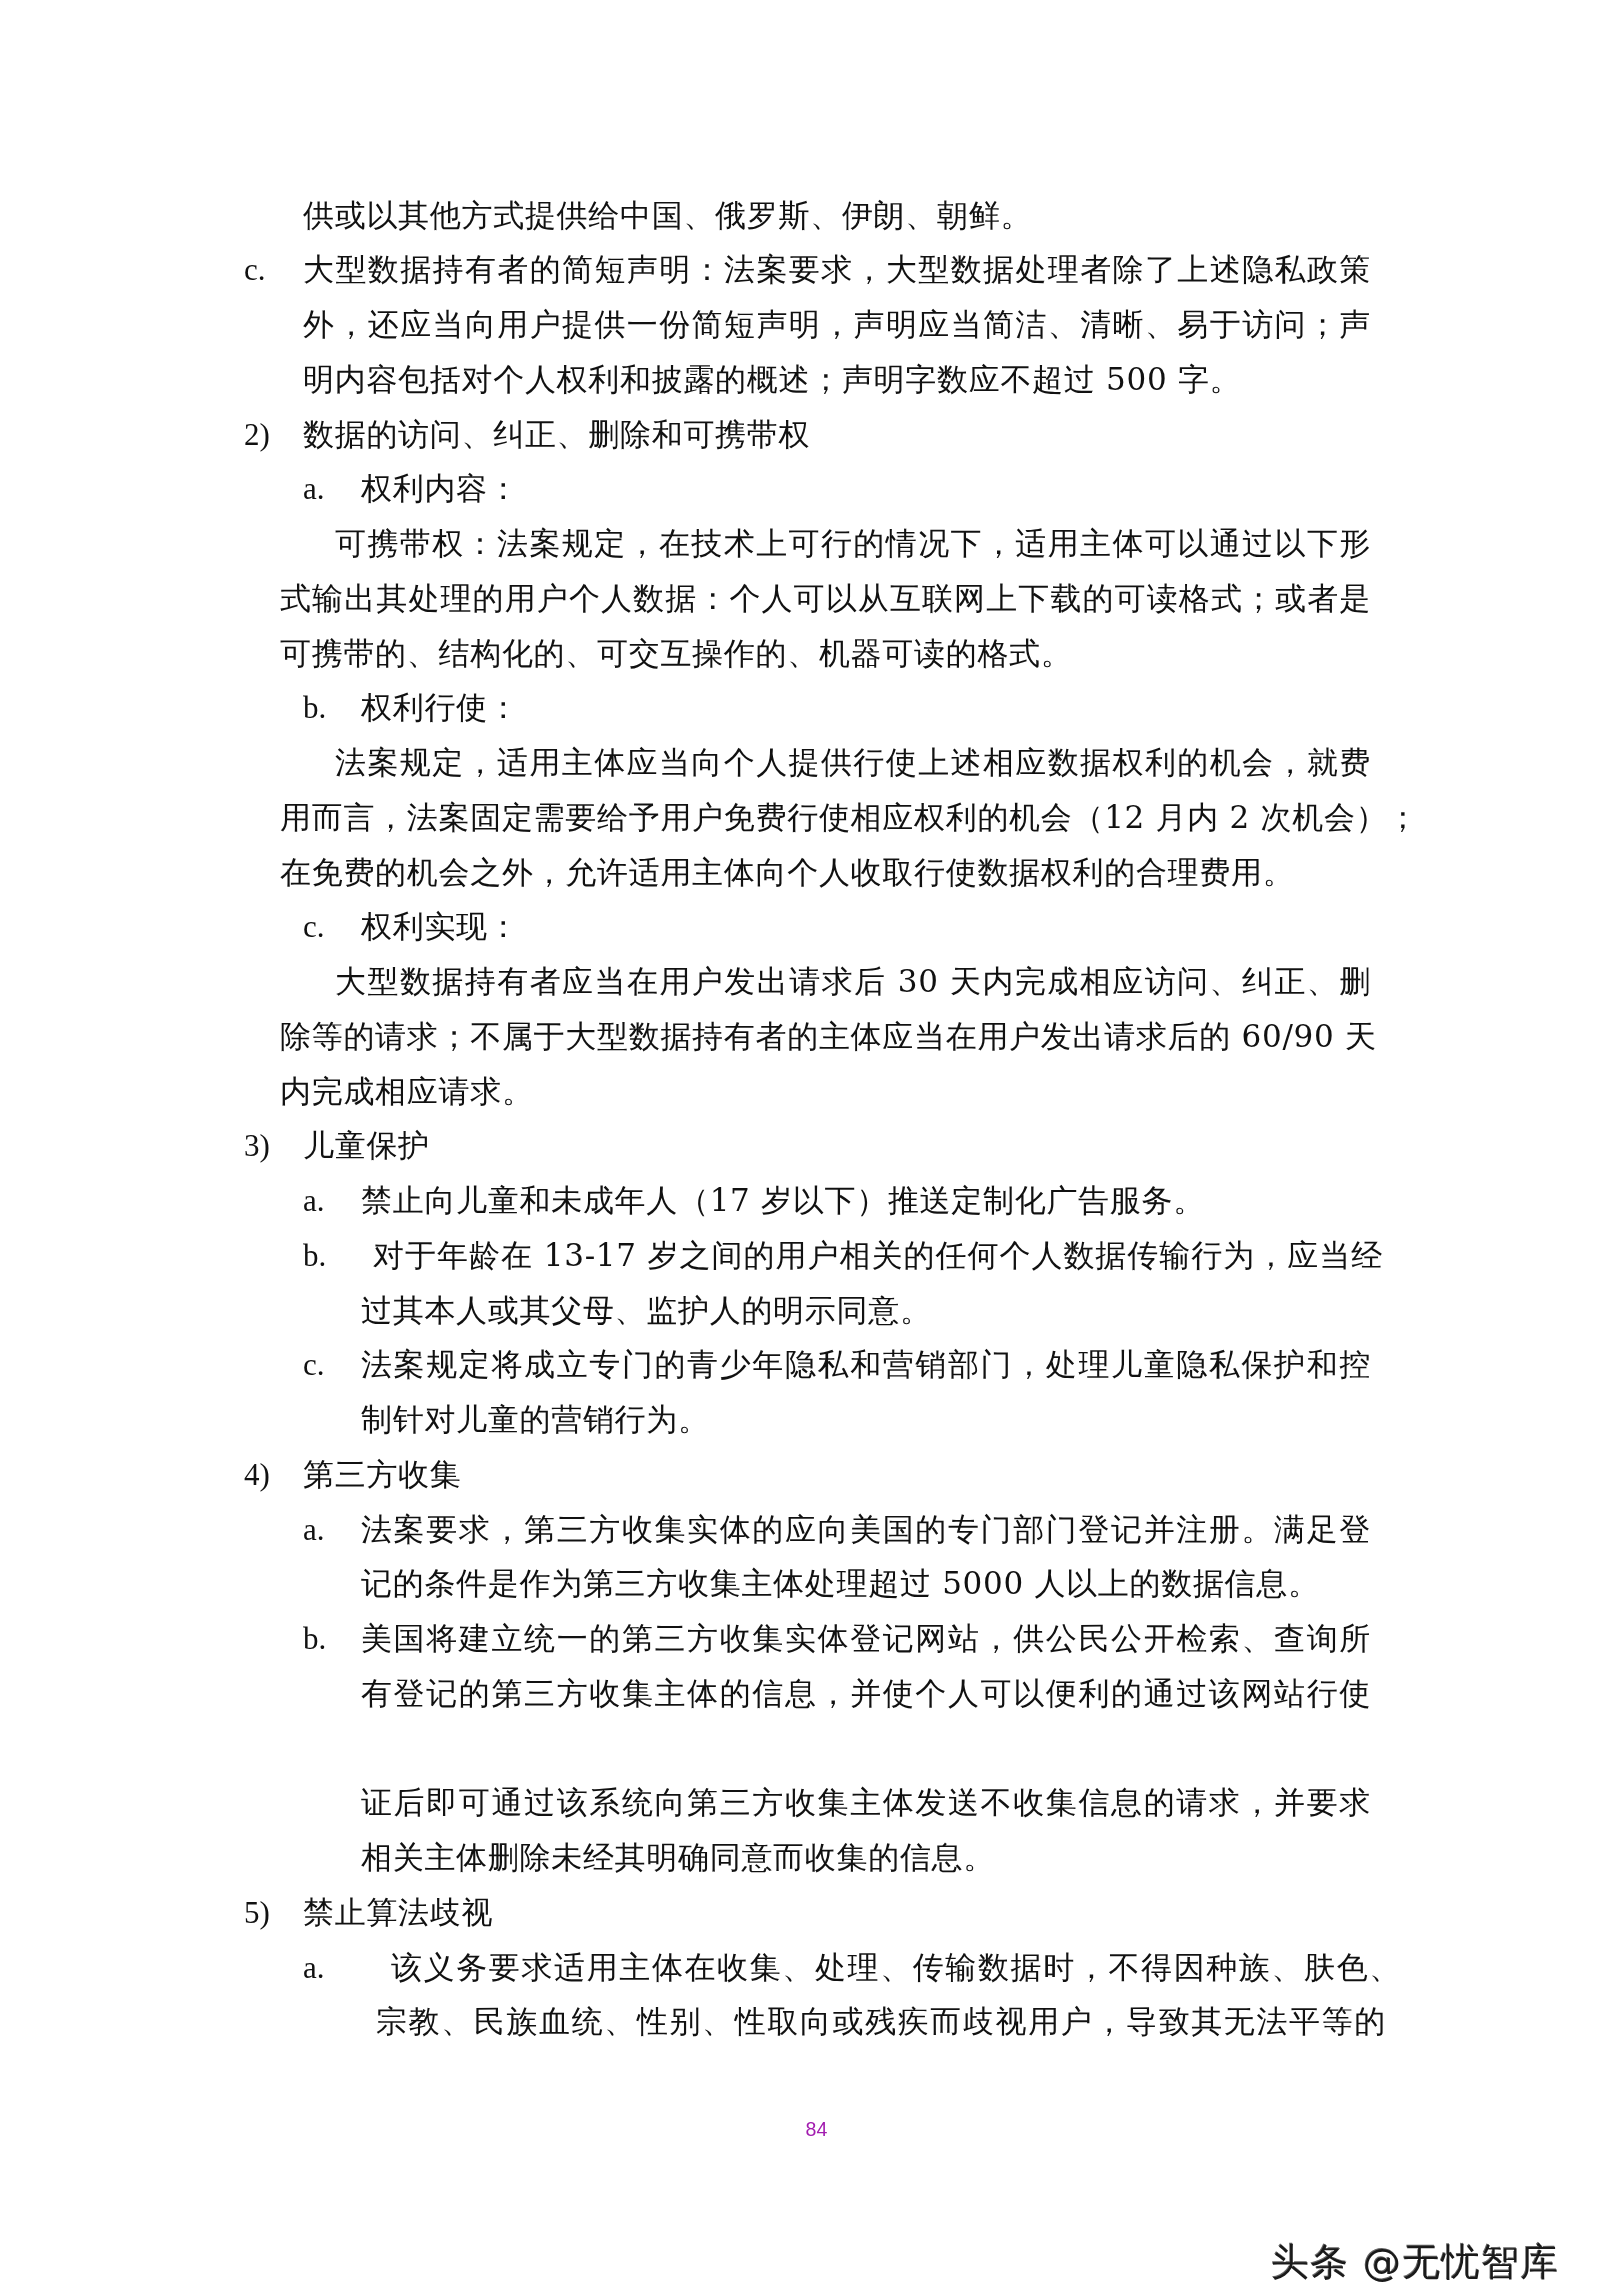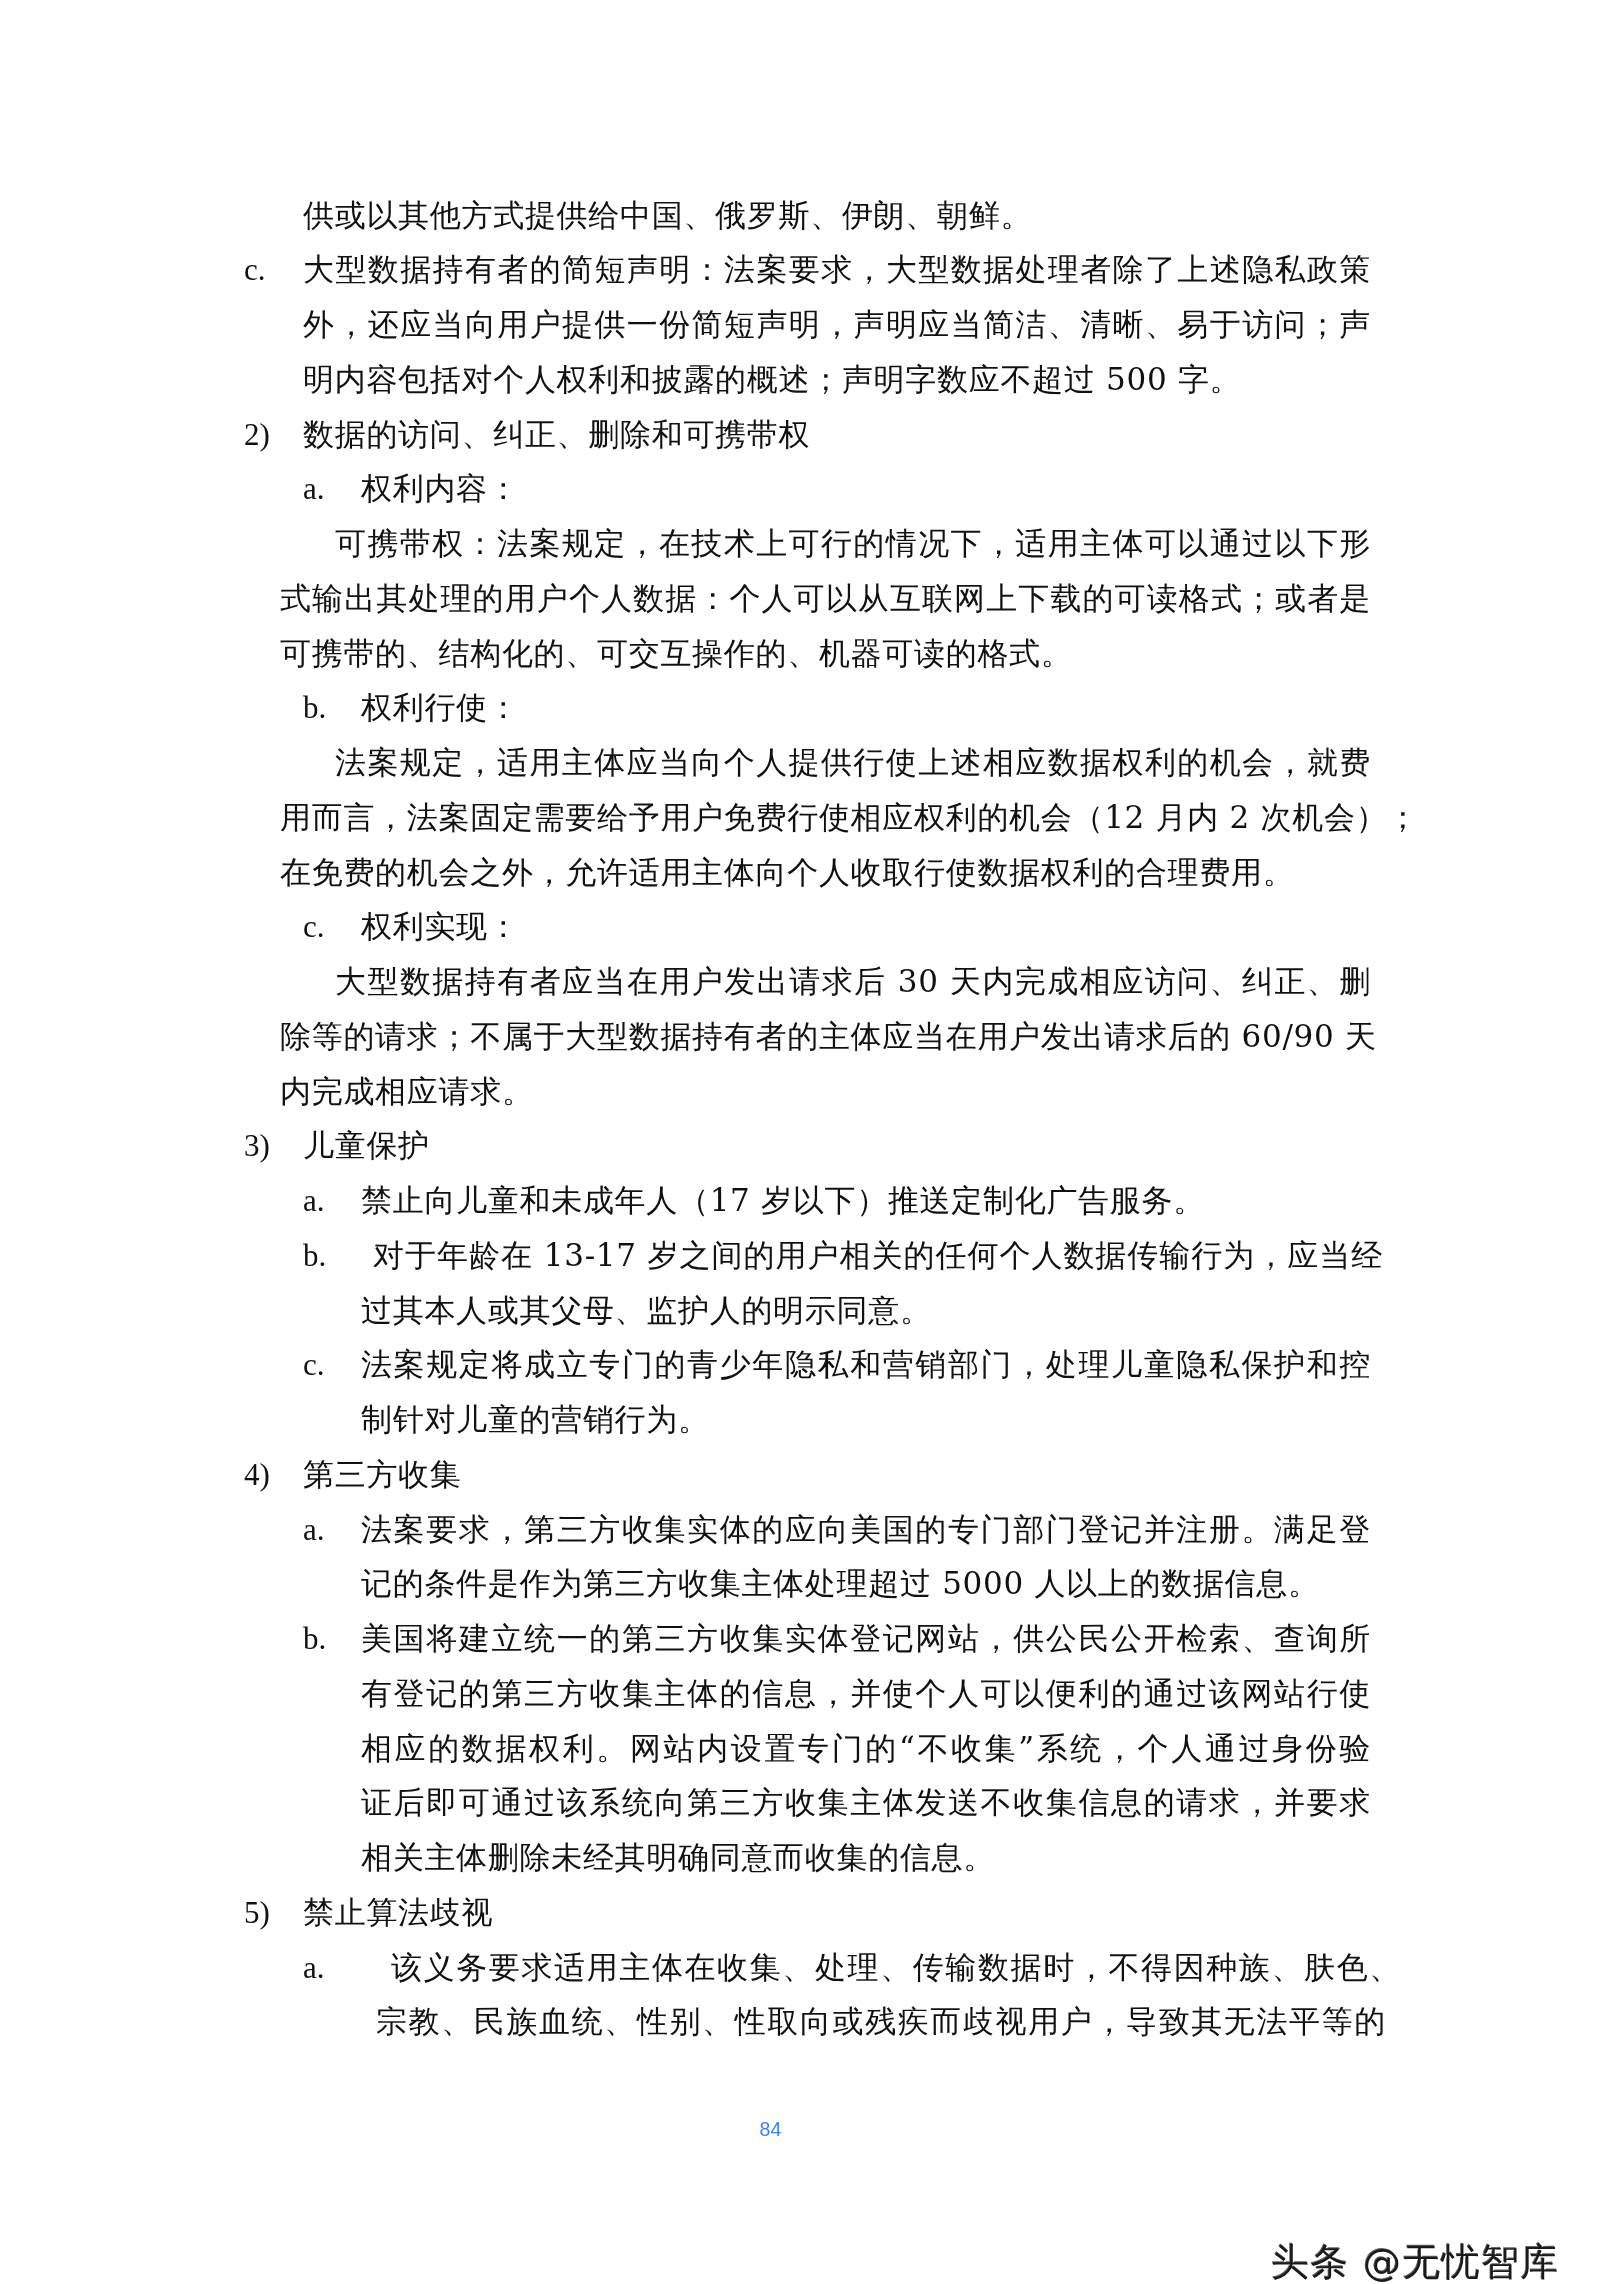--- a/index.html
+++ b/index.html
@@ -13,22 +13,22 @@
       position: absolute; font-size: 31px; line-height: 39px; white-space: nowrap;
       letter-spacing: 0.7px;
       text-align: right;
     }
     .marker {
       position: absolute; font-size: 31px; line-height: 39px;
       font-family: "Liberation Serif", serif;
     }
     .justify { text-align: justify; text-align-last: justify; }
     .page-number {
-      position: absolute; left: 751px; top: 2118px; width: 39px; text-align: center;
-      font-family: "Liberation Sans", sans-serif; font-size: 19.6px; color: #3b82f6;
+      position: absolute; left: 797px; top: 2118px; width: 39px; text-align: center;
+      font-family: "Liberation Sans", sans-serif; font-size: 19.6px; color: #a21caf;
     }
     .watermark {
       position: absolute; left: 1271px; top: 2237px; font-size: 38px;
       font-family: "DejaVu Sans", sans-serif; color: #1a1a1a;
       text-shadow: 1.3px 1.3px 0 #ffffff, -0.7px -0.7px 0 #666;
       letter-spacing: 1.3px;
     }
   </style>
 </head>
 <body>
@@ -80,21 +80,20 @@
   <div class="marker" style="left:244px; top:1455px;">4)</div>
   <div class="line" style="left:303px; top:1455px;">第三方收集</div>
 
   <div class="marker" style="left:303px; top:1510px;">a.</div>
   <div class="line justify" style="left:361px; top:1510px; width:1010px;">法案要求，第三方收集实体的应向美国的专门部门登记并注册。满足登</div>
   <div class="line" style="left:361px; top:1564px;">记的条件是作为第三方收集主体处理超过 5000 人以上的数据信息。</div>
 
   <div class="marker" style="left:303px; top:1619px;">b.</div>
   <div class="line justify" style="left:361px; top:1619px; width:1010px;">美国将建立统一的第三方收集实体登记网站，供公民公开检索、查询所</div>
   <div class="line justify" style="left:361px; top:1674px; width:1010px;">有登记的第三方收集主体的信息，并使个人可以便利的通过该网站行使</div>
-  <div class="line justify" style="left:361px; top:1729px; width:1010px;">相应的数据权利。网站内设置专门的“不收集”系统，个人通过身份验</div>
   <div class="line justify" style="left:361px; top:1783px; width:1010px;">证后即可通过该系统向第三方收集主体发送不收集信息的请求，并要求</div>
   <div class="line" style="left:361px; top:1838px;">相关主体删除未经其明确同意而收集的信息。</div>
 
   <div class="marker" style="left:244px; top:1893px;">5)</div>
   <div class="line" style="left:303px; top:1893px;">禁止算法歧视</div>
 
   <div class="marker" style="left:303px; top:1948px;">a.</div>
   <div class="line justify" style="left:361px; top:1948px; width:1010px;margin-left:30px;">该义务要求适用主体在收集、处理、传输数据时，不得因种族、肤色、</div>
   <div class="line justify" style="left:361px; top:2002px; width:1010px;margin-left:15px;">宗教、民族血统、性别、性取向或残疾而歧视用户，导致其无法平等的</div>
 

